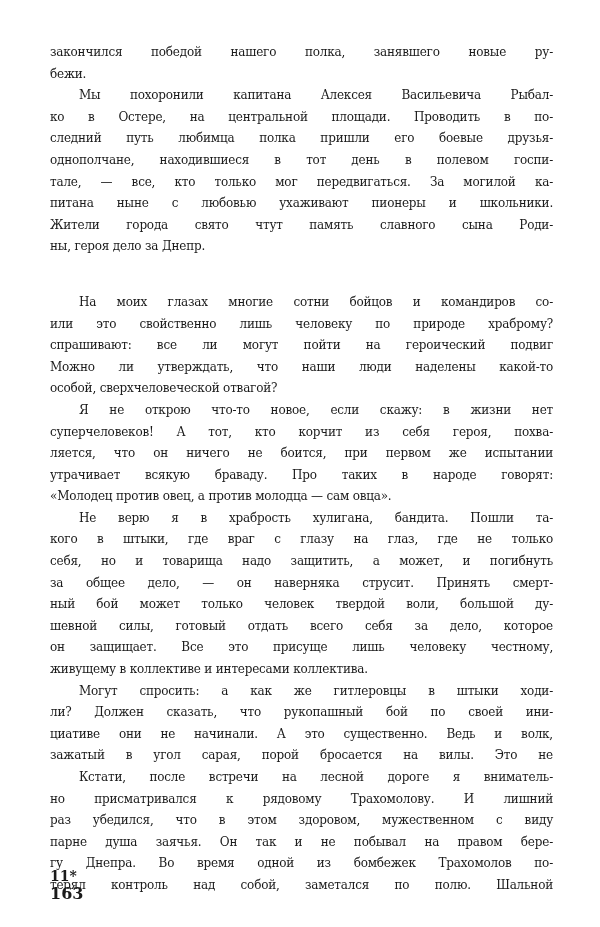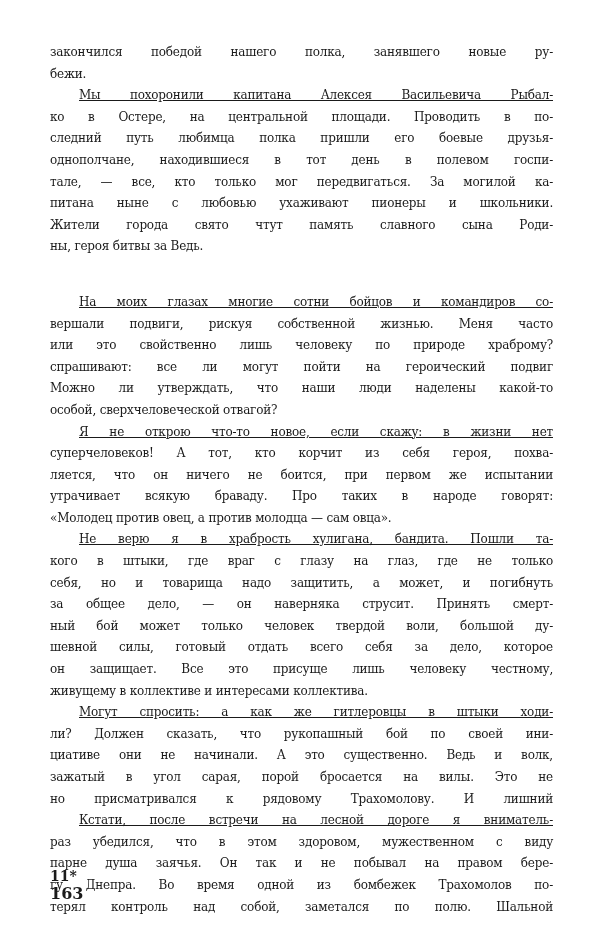--- a/index.html
+++ b/index.html
@@ -11,21 +11,21 @@
   }
   .page {
     position:absolute; left:50px; top:42px; width:503px;
   }
   .line {
     height:21.6px; line-height:21.6px; font-size:12px;
     white-space:nowrap; text-align:justify; text-align-last:justify;
     letter-spacing:-0.2px;
   }
   .line.last { text-align-last:left; }
-  .line.indent { padding-left:29px;text-decoration:underline; }
+  .line.indent { padding-left:29px; }
   .gap { height:34px; }
   .footer {
     position:absolute; left:50px; top:868px; width:503px;
     display:flex; justify-content:space-between; font-size:17px; font-weight:bold;flex-direction:column;
   }
   .sig { font-size:14px; }
   .pagenum { font-size:16px; }
 </style>
 </head>
 <body>
@@ -38,28 +38,27 @@
   </div>
 
   <div>
     <div class="line indent">Мы похоронили капитана Алексея Васильевича Рыбал-</div>
     <div class="line">ко в Остере, на центральной площади. Проводить в по-</div>
     <div class="line">следний путь любимца полка пришли его боевые друзья-</div>
     <div class="line">однополчане, находившиеся в тот день в полевом госпи-</div>
     <div class="line">тале, — все, кто только мог передвигаться. За могилой ка-</div>
     <div class="line">питана ныне с любовью ухаживают пионеры и школьники.</div>
     <div class="line">Жители города свято чтут память славного сына Роди-</div>
-    <div class="line last">ны, героя битвы за Ведь.</div>
+    <div class="line last">ны, героя дело за Днепр.</div>
   </div>
 
   <div class="gap"></div>
 
   <div>
     <div class="line indent">На моих глазах многие сотни бойцов и командиров со-</div>
-    <div class="line">вершали подвиги, рискуя собственной жизнью. Меня часто</div>
     <div class="line">или это свойственно лишь человеку по природе храброму?</div>
     <div class="line">спрашивают: все ли могут пойти на героический подвиг</div>
     <div class="line">Можно ли утверждать, что наши люди наделены какой-то</div>
     <div class="line last">особой, сверхчеловеческой отвагой?</div>
   </div>
 
   <div>
     <div class="line indent">Я не открою что-то новое, если скажу: в жизни нет</div>
     <div class="line">суперчеловеков! А тот, кто корчит из себя героя, похва-</div>
     <div class="line">ляется, что он ничего не боится, при первом же испытании</div>
@@ -79,22 +78,22 @@
   </div>
 
   <div>
     <div class="line indent">Могут спросить: а как же гитлеровцы в штыки ходи-</div>
     <div class="line">ли? Должен сказать, что рукопашный бой по своей ини-</div>
     <div class="line">циативе они не начинали. А это существенно. Ведь и волк,</div>
     <div class="line">зажатый в угол сарая, порой бросается на вилы. Это не</div>
   </div>
 
   <div>
+    <div class="line indent">Кстати, после встречи на лесной дороге я вниматель-</div>
     <div class="line">но присматривался к рядовому Трахомолову. И лишний</div>
-    <div class="line indent">Кстати, после встречи на лесной дороге я вниматель-</div>
     <div class="line">раз убедился, что в этом здоровом, мужественном с виду</div>
     <div class="line">парне душа заячья. Он так и не побывал на правом бере-</div>
     <div class="line">гу Днепра. Во время одной из бомбежек Трахомолов по-</div>
     <div class="line">терял контроль над собой, заметался по полю. Шальной</div>
 
   </div>
 </div>
 
 <div class="footer">
   <span class="sig">11*</span>

